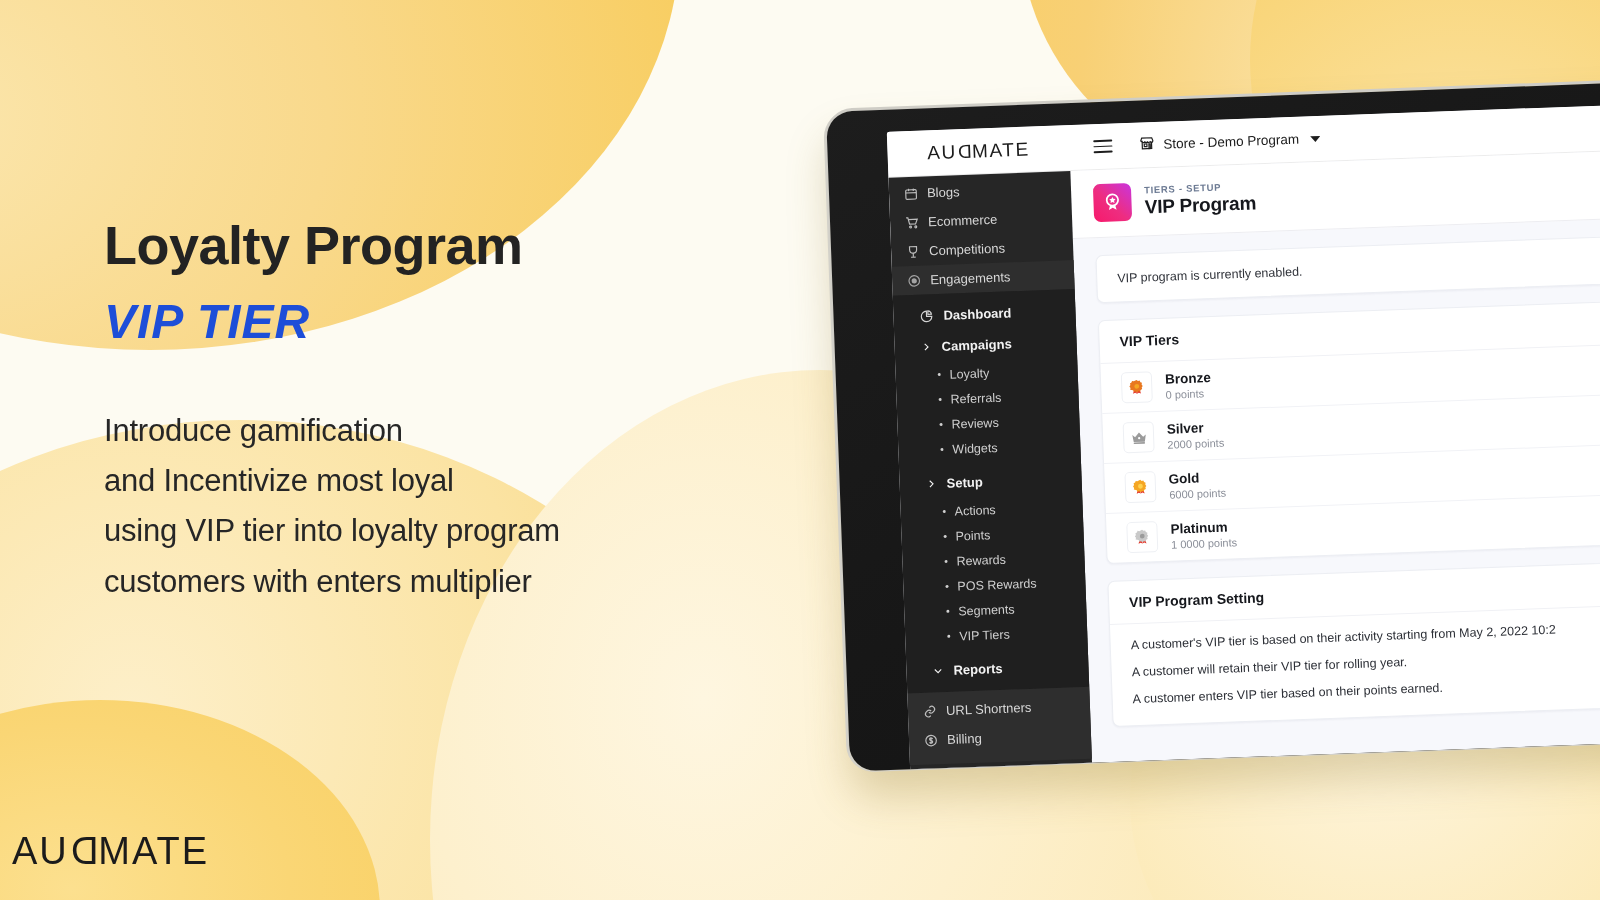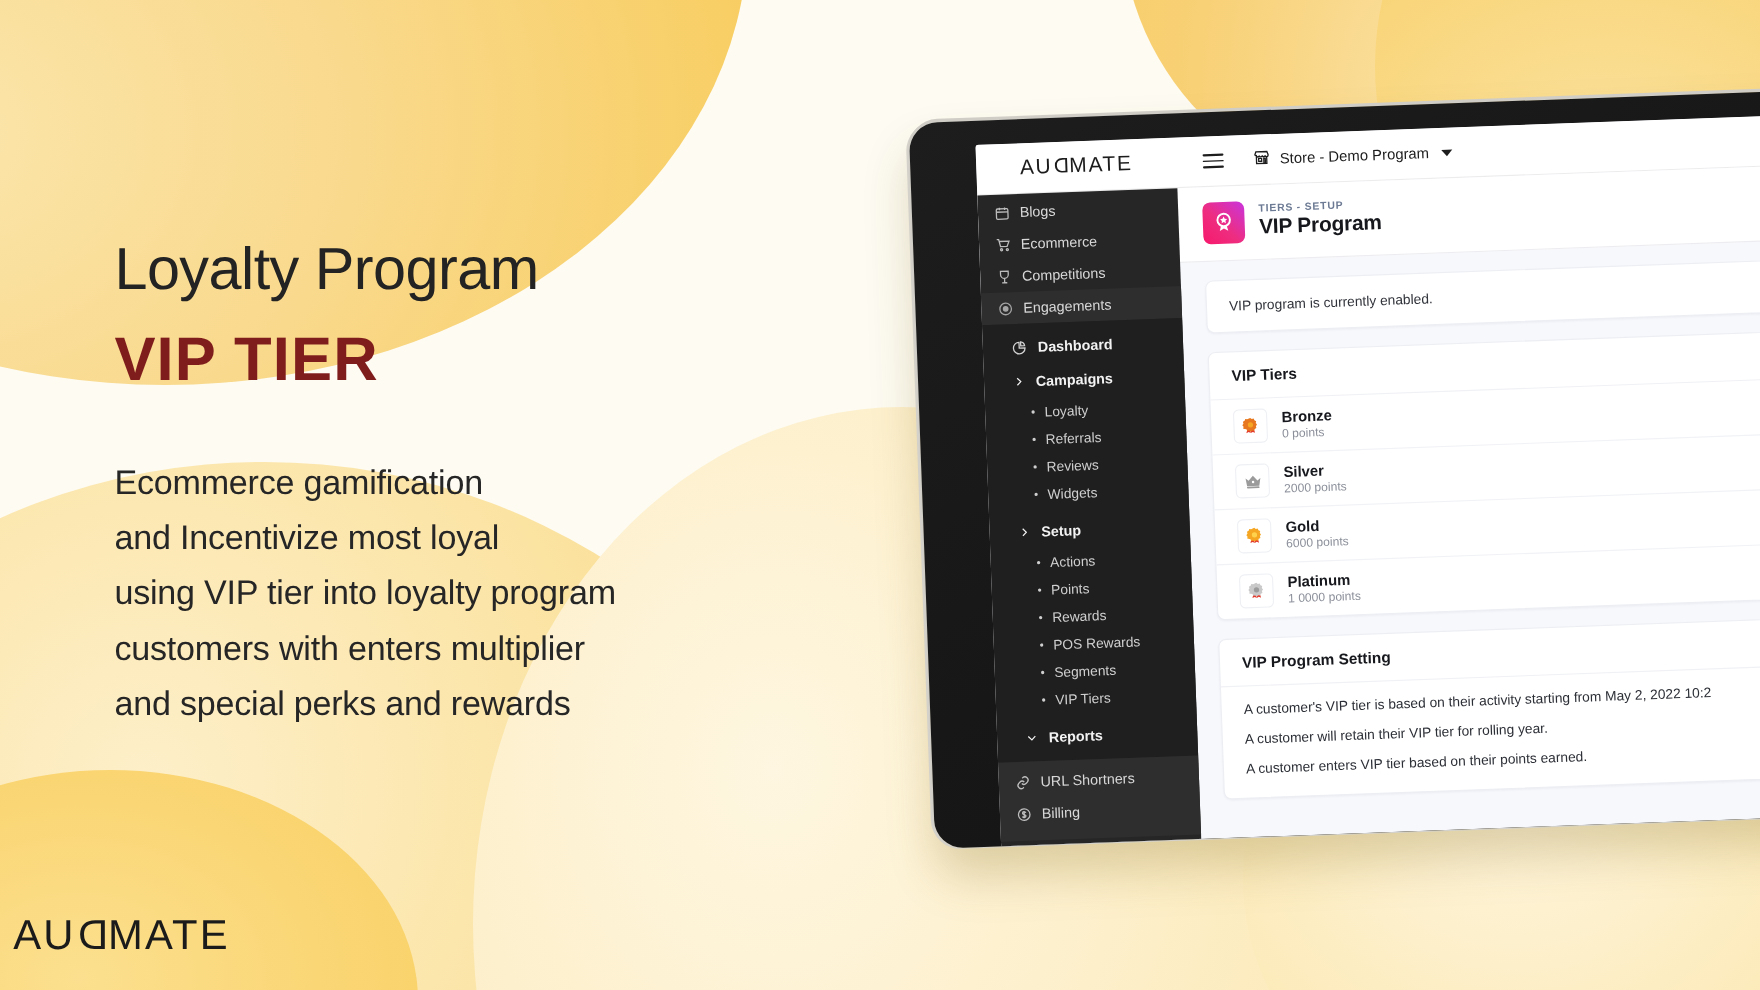--- a/index.html
+++ b/index.html
@@ -40,26 +40,26 @@
     background:radial-gradient(ellipse at 40% 35%, #FEF5DE 0%, #FCEAB8 60%, #FBE4A6 100%);
   }
   .blob-logo {
     left:-180px; top:700px; width:560px; height:420px;
     background:radial-gradient(ellipse at 45% 45%, #FCE08F 0%, #FAD675 50%, #F9CF60 100%);
   }
 
   
   .copy { position:absolute; left:104px; top:218px; width:700px; z-index:5; }
   .kicker {
-    font-size:54px; font-weight:400; color:#232323;
+    font-size:54px; font-weight:700; color:#232323;
     letter-spacing:-0.5px; line-height:1.0;
   }
   .headline {
-    font-size:56px; font-weight:700; color:#7f1d1d;
-    letter-spacing:1px; line-height:1.0; margin-top:26px;
+    font-size:48px; font-weight:700; color:#1d4ed8;
+    letter-spacing:1px; line-height:1.0; margin-top:26px;font-style:italic;
   }
   .body-copy {
     margin-top:60px; font-size:31px; line-height:1.62;
     color:#262626; font-weight:400; letter-spacing:-0.2px;
   }
   .body-copy div { white-space:nowrap; }
 
   
   .brand {
     position:absolute; left:12px; top:830px; z-index:6;
@@ -183,25 +183,24 @@
   <div class="blob blob-bl"></div>
   <div class="blob blob-bc"></div>
   <div class="blob blob-br"></div>
   <div class="blob blob-logo"></div>
 </div>
 
 <div class="copy">
   <div class="kicker">Loyalty Program</div>
   <div class="headline">VIP TIER</div>
   <div class="body-copy">
-    <div>Ecommerce gamification</div>
+    <div>Introduce gamification</div>
     <div>and Incentivize most loyal</div>
     <div>using VIP tier into loyalty program</div>
     <div>customers with enters multiplier</div>
-    <div>and special perks and rewards</div>
   </div>
 </div>
 
 <div class="brand">
   <span>AU<span class="rev-d">D</span>MATE</span>
 </div>
 
 <div class="tablet">
   <div class="screen">
 

